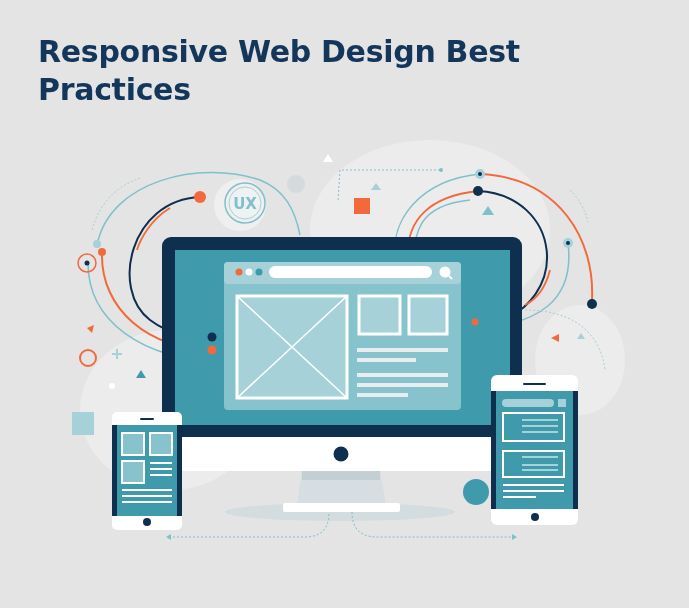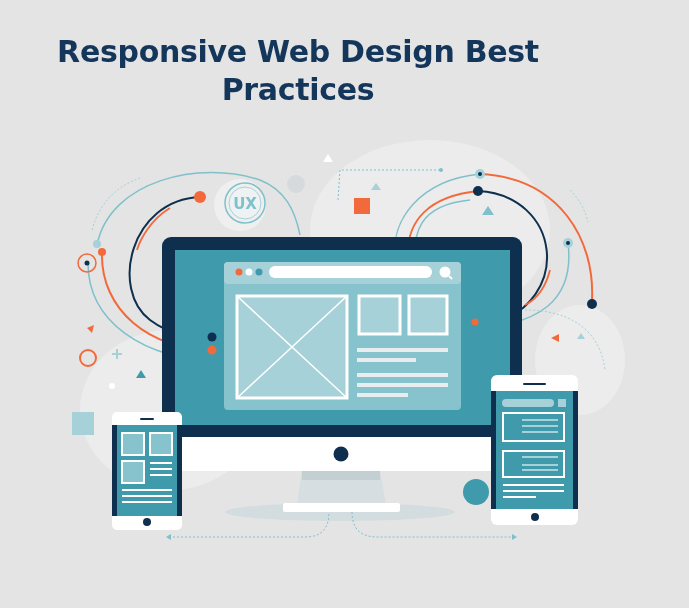--- a/index.html
+++ b/index.html
@@ -7,21 +7,20 @@
       width: 689px; height: 608px; overflow: hidden;
       background: #e4e4e4;
       font-family: "DejaVu Sans", sans-serif;
       position: relative;
     }
     .title {
       position: absolute; left: 38px; top: 33px;
       font-size: 30px; font-weight: bold; line-height: 38px;
       letter-spacing: -0.3px;
       width: 520px;
-      text-align: center;
     }
     svg.scene { position: absolute; left: 0; top: 0; }
   </style>
 </head>
 <body>
 
 <h1 class="title" style="color:#13365a;margin:0;">Responsive Web Design Best Practices</h1>
 
 <svg class="scene" width="689" height="608" viewBox="0 0 689 608">
 

